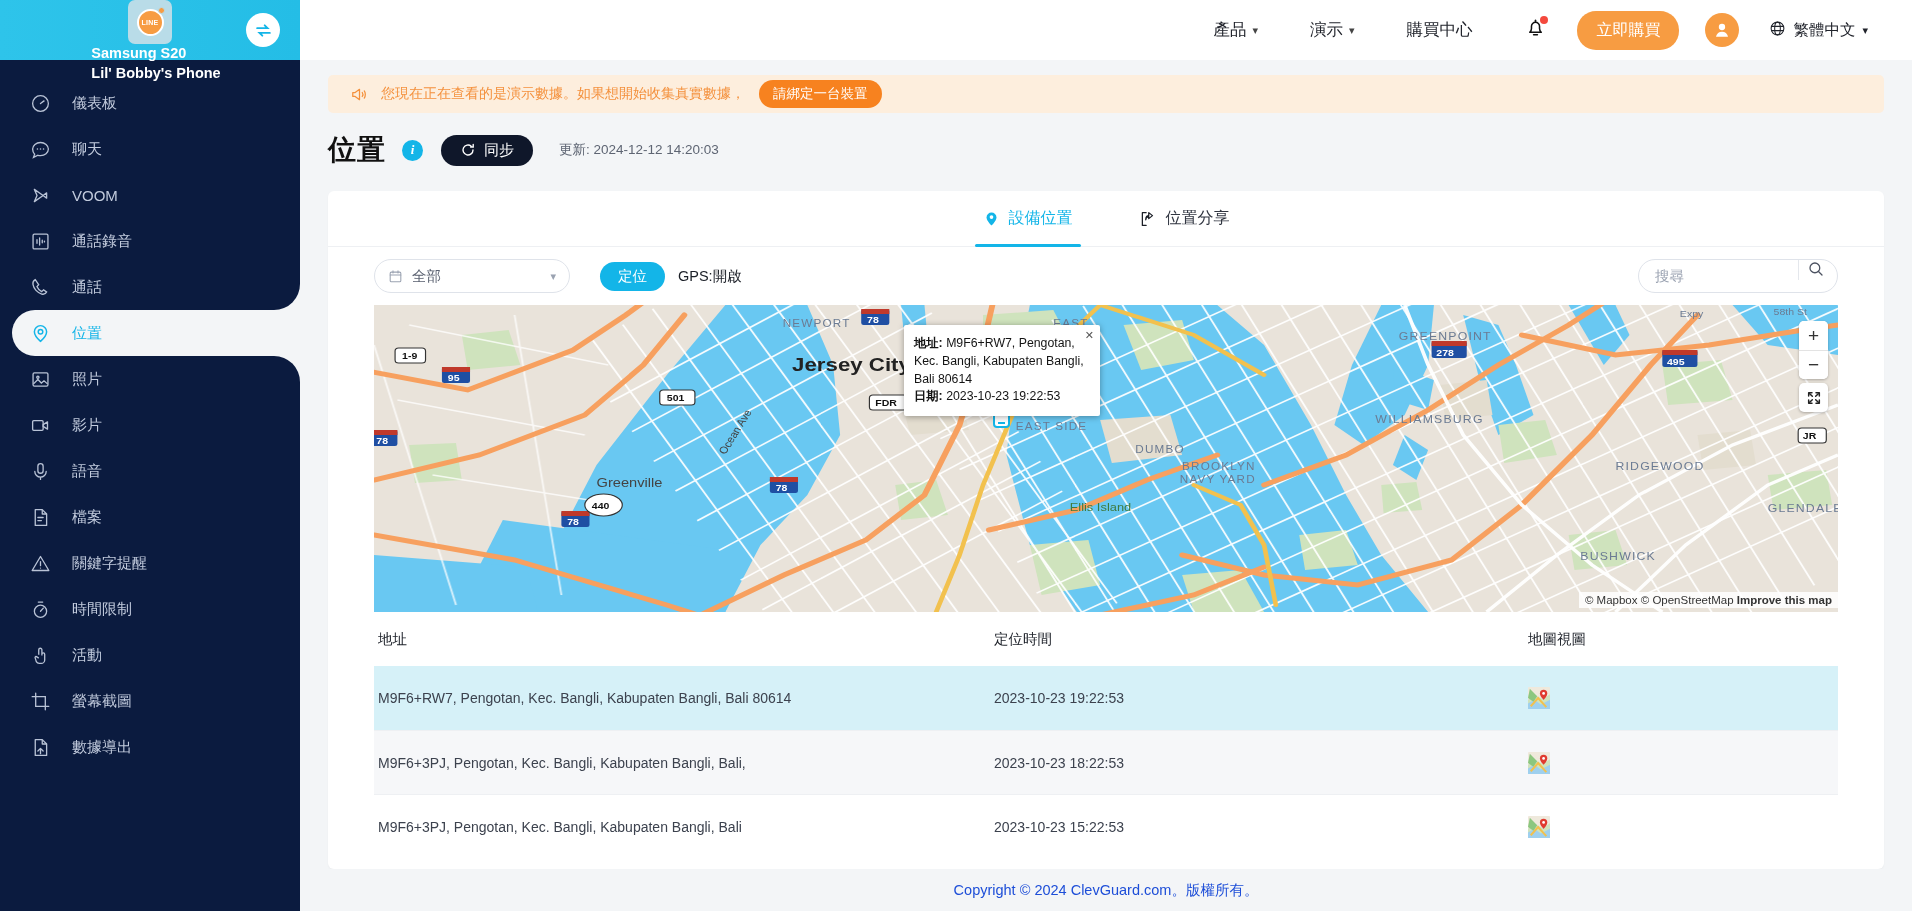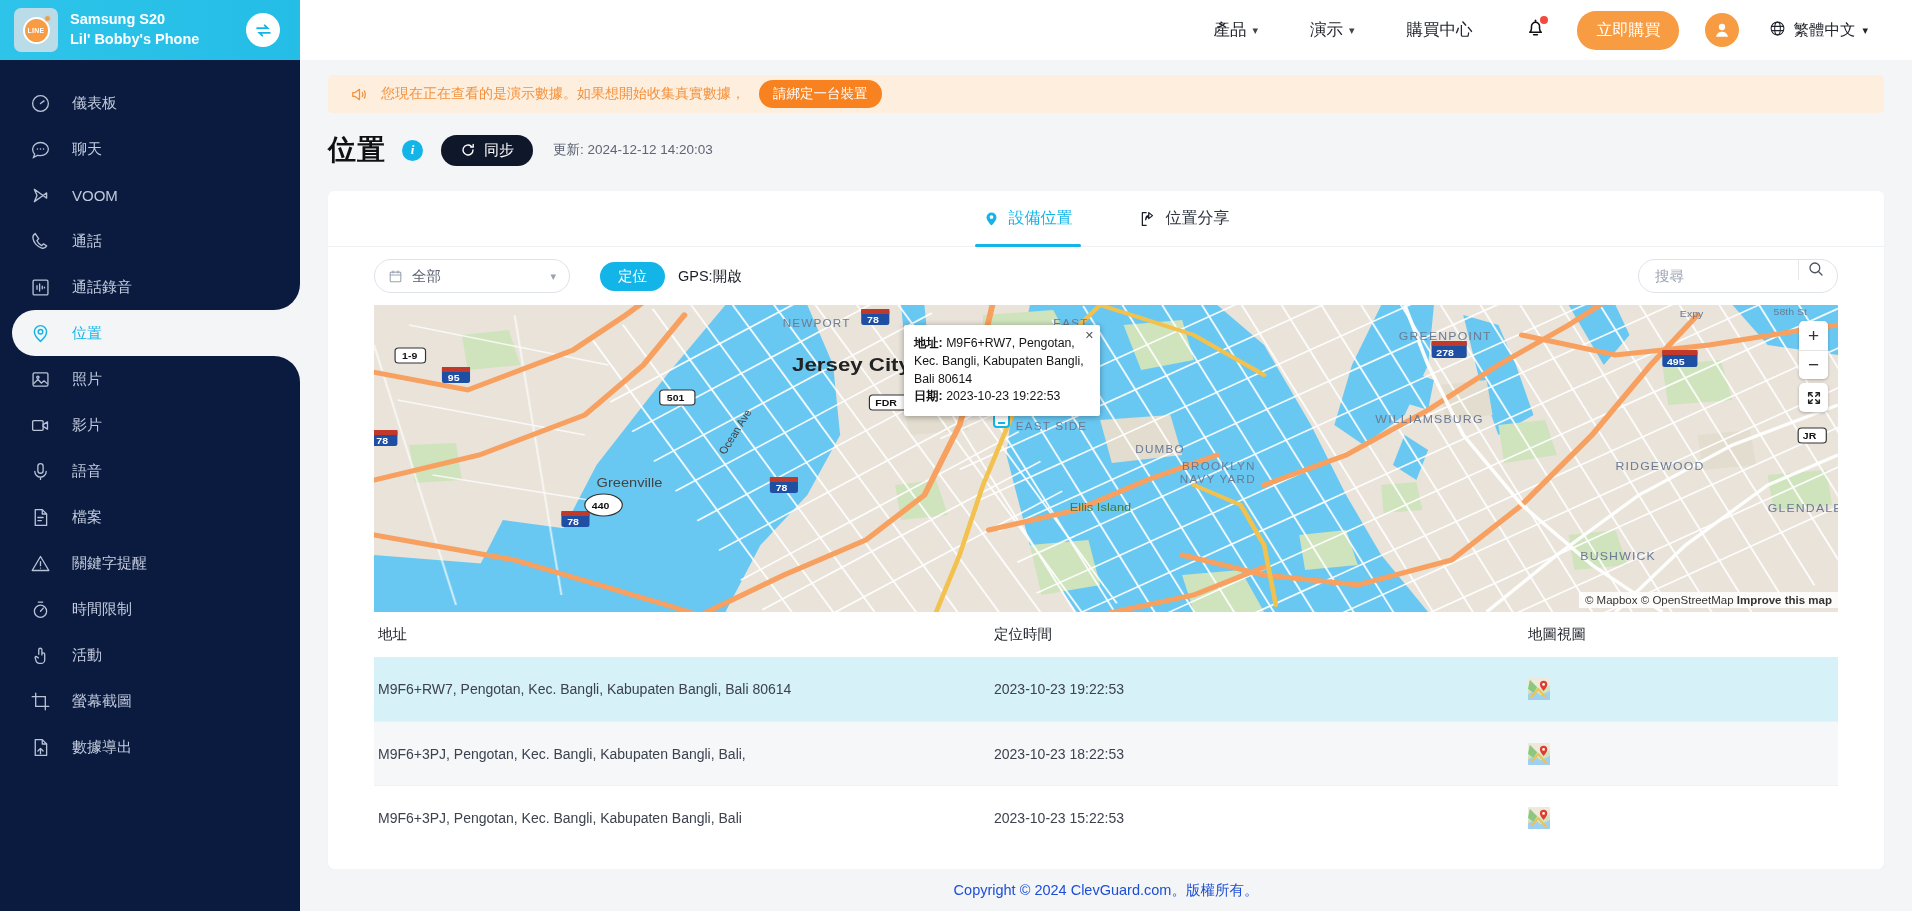--- a/index.html
+++ b/index.html
@@ -18,20 +18,21 @@
     position: relative;
     flex: 0 0 300px;
     overflow: hidden;
   }
   .sb-header {
     height: 60px;
     background: linear-gradient(90deg,#2ec4ea 0%,#24bde6 100%);
     display: flex; align-items: center;
     padding: 0 14px;
     position: relative;
+    flex-direction: column;
   }
   .sb-appicon {
     width: 44px; height: 44px; border-radius: 7px;
     background: #b9dce8;
     display: flex; align-items: center; justify-content: center;
     flex: 0 0 44px;
   }
   .line-badge {
     width: 27px; height: 27px; border-radius: 50%;
     background: #f79c42;
@@ -119,21 +120,21 @@
     font-size: 13px; display:flex;align-items:center;justify-content:center;
     font-family: "Liberation Serif", serif; cursor: pointer;
   }
   .sync-btn {
     margin-left: 18px; background: #0f172a; color: #fff;
     border-radius: 17px; height: 31px; padding: 0 19px;
     display: flex; align-items: center; border:none; cursor:pointer;
     font-size: 15px; font-family: Liberation Mono, monospace;
   }
   .sync-btn .sico { margin-right: 8px; display:flex; }
-  .updated { margin-left: 20px; font-size: 13.5px; color: #5e6573; }
+  .updated { margin-left: 26px; font-size: 13.5px; color: #5e6573; }
 
   
   .card {
     margin: 22px 28px 0 28px; background: #fff;
     border-radius: 6px; flex: 1; overflow: hidden;
     display: flex; flex-direction: column;
     box-shadow: 0 1px 2px rgba(0,0,0,.04);
   }
   .tabs { height: 56px; display: flex; align-items: center; justify-content: center; border-bottom: 1px solid #eef0f3; }
   .tab { display: flex; align-items: center; font-size: 16px; color: #303540; cursor: pointer; position: relative; height: 56px; padding: 0 8px; }
@@ -190,21 +191,21 @@
   .popup b { font-weight: bold; }
   .phone-marker {
     position: absolute; left: 619px; top: 96px; width: 17px; height: 27px;
     border: 2.5px solid #13b5e8; border-radius: 4px; background: #fff;
   }
   .phone-marker::before { content:""; position:absolute; left:3px; right:3px; top:2px; height:1.6px; background:#13b5e8; }
   .phone-marker::after { content:""; position:absolute; left:3px; right:3px; bottom:2px; height:1.6px; background:#13b5e8; }
 
   
   .tbl { margin: 0 46px; }
-  .tbl-head { display: flex; height: 45px; align-items: center; font-size: 14.5px; color: #20242c; }
+  .tbl-head { display: flex; height: 54px; align-items: center; font-size: 14.5px; color: #20242c; }
   .tbl-row { display: flex; height: 64px; align-items: center; font-size: 14px; color: #3c424e; border-top: 1px solid #eef0f3; }
   .tbl-row.hl { background: #d6f1f8; border-top: none; }
   .tbl-row.alt { background: #f6f7f9; }
   .c-addr { width: 620px; padding-left: 4px; }
   .c-time { width: 530px; }
   .c-map { flex: 1; display: flex; justify-content: flex-start; padding-left: 4px; }
   .mapicon { width: 22px; height: 22px; cursor: pointer; }
 
   .footer { height: 42px; display:flex; align-items:center; justify-content:center; font-size: 14.5px; color: #1d4ed8; background:#f3f5f7; flex:0 0 42px; }
 </style>
@@ -257,33 +258,33 @@
           <svg width="21" height="21" viewBox="0 0 24 24" fill="none" stroke="#b9c3d6" stroke-width="1.5" stroke-linejoin="round">
               <path d="M5 5l10 7-10 7 3-7-3-7z"></path>
               <path d="M15 12l4-3v6l-4-3z"></path>
             </svg>
         </span>
           <span class="lbl">VOOM</span>
       </div>
       <div class="sb-item">
         <span class="ico">
           <svg width="21" height="21" viewBox="0 0 24 24" fill="none" stroke="#b9c3d6" stroke-width="1.5">
-              <path d="M6 3c-2 1-3 3-2.6 5.5.8 5 5 9.6 10 11 2.5.6 4.6-.5 5.6-2.5l-3.5-2.3-2.2 2c-2.3-1.2-4.4-3.4-5.4-5.8l2-2.2L6 3z"></path>
-            </svg>
-        </span>
-          <span class="lbl">通話</span>
-      </div>
-      <div class="sb-item">
-        <span class="ico">
-          <svg width="21" height="21" viewBox="0 0 24 24" fill="none" stroke="#b9c3d6" stroke-width="1.5">
               <rect x="3.5" y="3.5" width="17" height="17" rx="1.5"></rect>
               <path d="M8 10v4M11 8v8M14 10.5v3M16.5 11.5v1" stroke-linecap="round"></path>
             </svg>
         </span>
           <span class="lbl">通話錄音</span>
+      </div>
+      <div class="sb-item">
+        <span class="ico">
+          <svg width="21" height="21" viewBox="0 0 24 24" fill="none" stroke="#b9c3d6" stroke-width="1.5">
+              <path d="M6 3c-2 1-3 3-2.6 5.5.8 5 5 9.6 10 11 2.5.6 4.6-.5 5.6-2.5l-3.5-2.3-2.2 2c-2.3-1.2-4.4-3.4-5.4-5.8l2-2.2L6 3z"></path>
+            </svg>
+        </span>
+          <span class="lbl">通話</span>
       </div>
 
       <div class="sb-item active">
         <span class="notch top">
             <span class="notch-in"></span>
           </span>
         <span class="notch bot">
             <span class="notch-in"></span>
           </span>
         <span class="ico">

